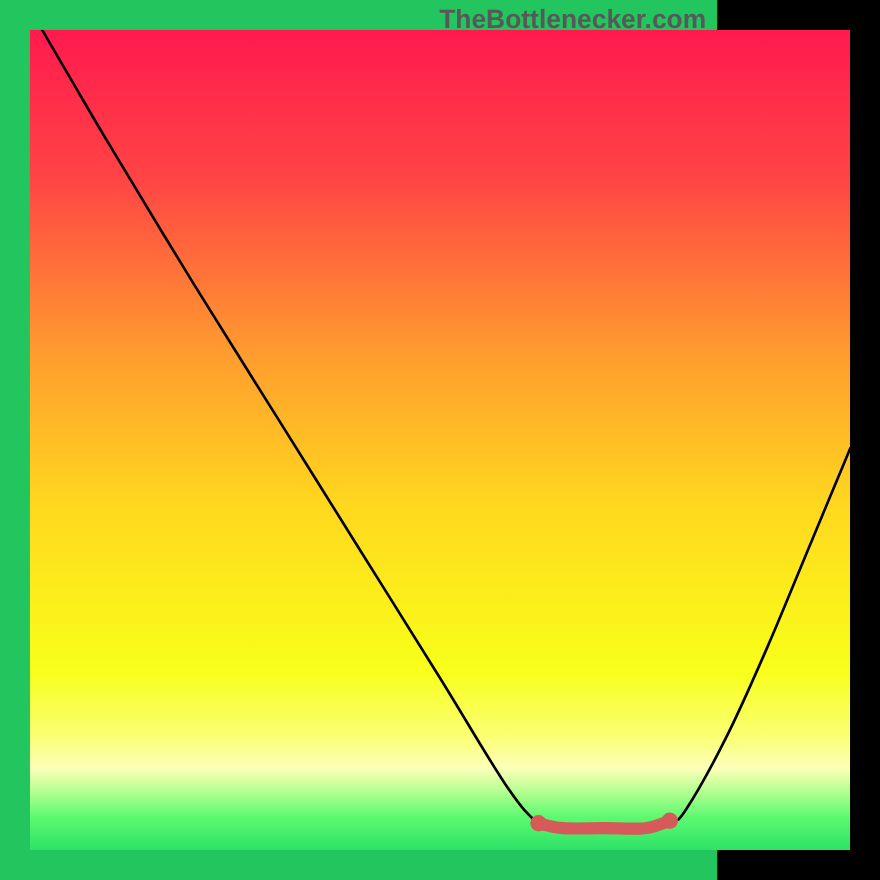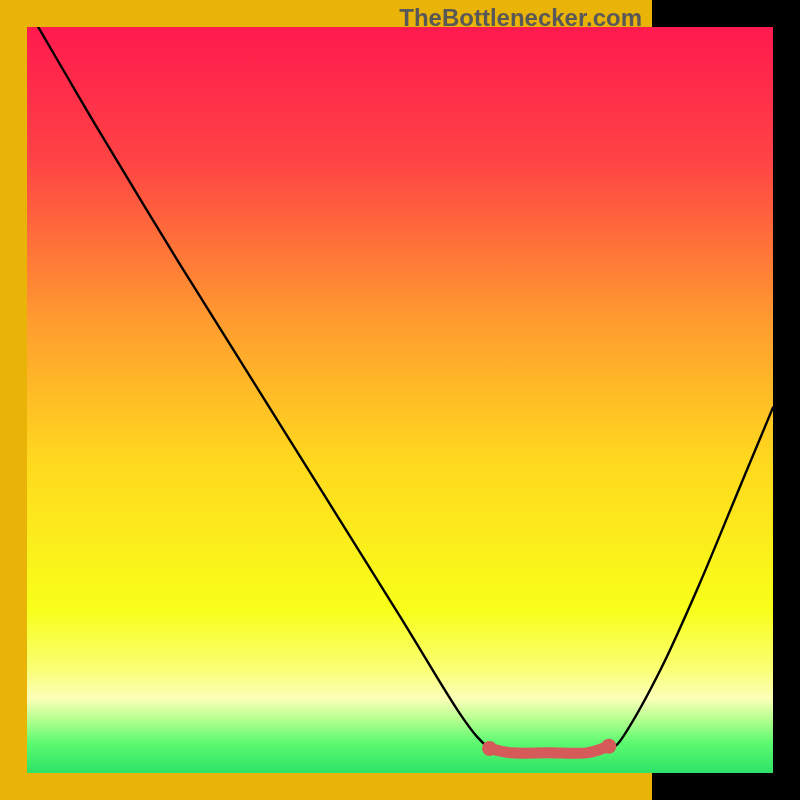--- a/index.html
+++ b/index.html
@@ -7,21 +7,21 @@
     padding: 0;
     width: 800px;
     height: 800px;
     background: #000;
     overflow: hidden;
   }
   .container {
     position: relative;
     width: 652px;
     height: 800px;
-    background: #eab308;
+    background: #22c55e;
   }
   .watermark {
     position: absolute;
     top: 4px;
     right: 10px;
     font-family: Arial, Helvetica, sans-serif;
     font-size: 24px;
     font-weight: bold;
     color: #585858;
     letter-spacing: 0px;

